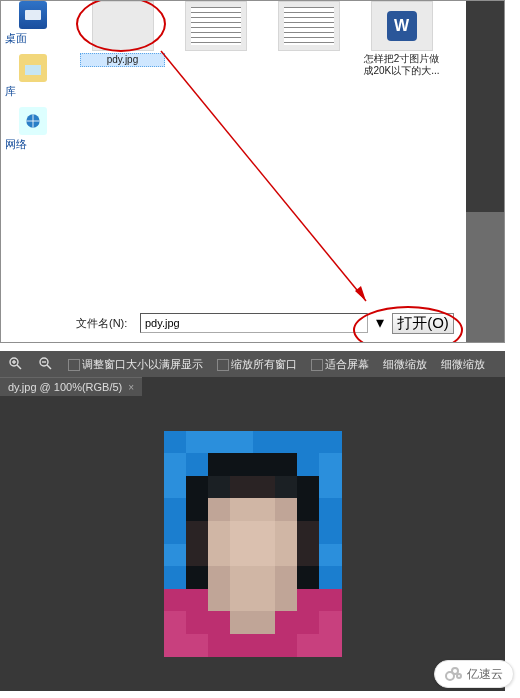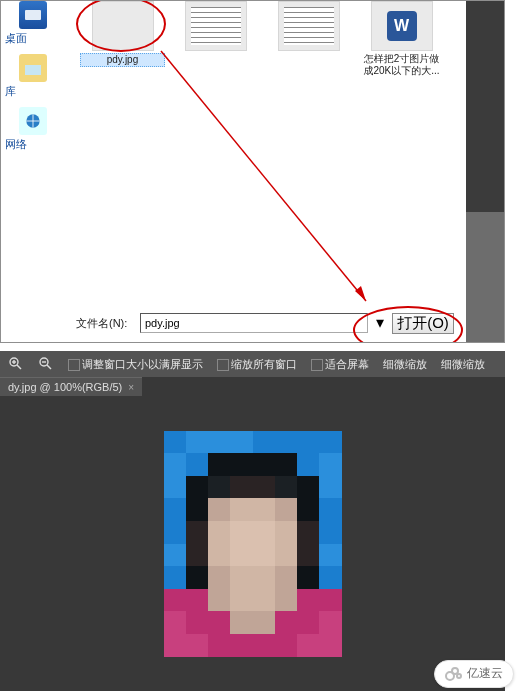--- a/index.html
+++ b/index.html
@@ -51,21 +51,21 @@
   .ps-toolbar .ticon { width:16px; height:16px; display:flex; align-items:center; justify-content:center; }
   .ps-toolbar .chk { width:12px;height:12px;border:1px solid #888;display:inline-block;vertical-align:middle;margin-right:2px; }
   .ps-tab { position: absolute; left:0; top:26px; background: #525252; color:#ddd; font-size:11px; padding:3px 8px; display:flex; align-items:center; gap:6px; border-top:1px solid #666; }
   .ps-tab .x { color:#aaa; cursor:pointer; font-size:10px; }
 
   .ps-canvas { position: absolute; left:0; right:0; top:45px; bottom:0; background:#383838; display:flex; align-items:center; justify-content:center; }
   .photo { width: 178px; height: 226px; background: #2a8fd6; position: relative; overflow: hidden; }
   .mosaic { position:absolute; inset:0; display:grid; grid-template-columns:repeat(8,1fr); grid-template-rows:repeat(10,1fr); }
   .mosaic div { opacity: 0.95; }
 
-  .logo { position:absolute; right:6px; bottom:10px; background:#fff; border:1px solid #e3e3e3; border-radius:14px; padding:4px 10px; display:flex; gap:4px; font-size:12px; color:#666; box-shadow:0 1px 3px rgba(0,0,0,0.15);}
+  .logo { position:absolute; right:6px; bottom:10px; background:#fff; border:1px solid #e3e3e3; border-radius:14px; padding:4px 10px; display:flex; align-items:center; gap:4px; font-size:12px; color:#666; box-shadow:0 1px 3px rgba(0,0,0,0.15);}
   .logo .swirl { width:18px;height:18px; position:relative; }
   .logo .swirl span{ position:absolute; border:2px solid #bbb; border-radius:50%; }
 </style>
 </head>
 <body>
 
 <div class="dialog">
   <div class="dark-strip"></div>
   <div class="gray-bottom"></div>
 

